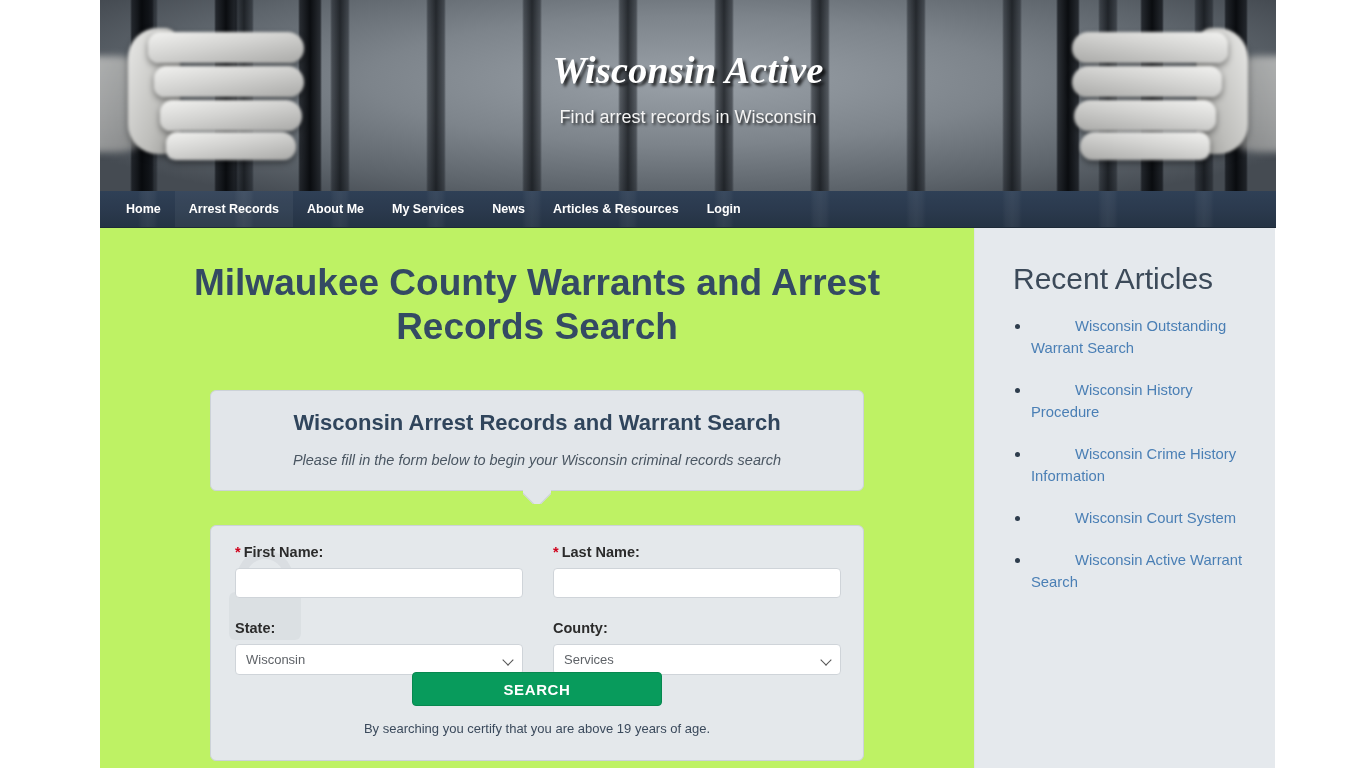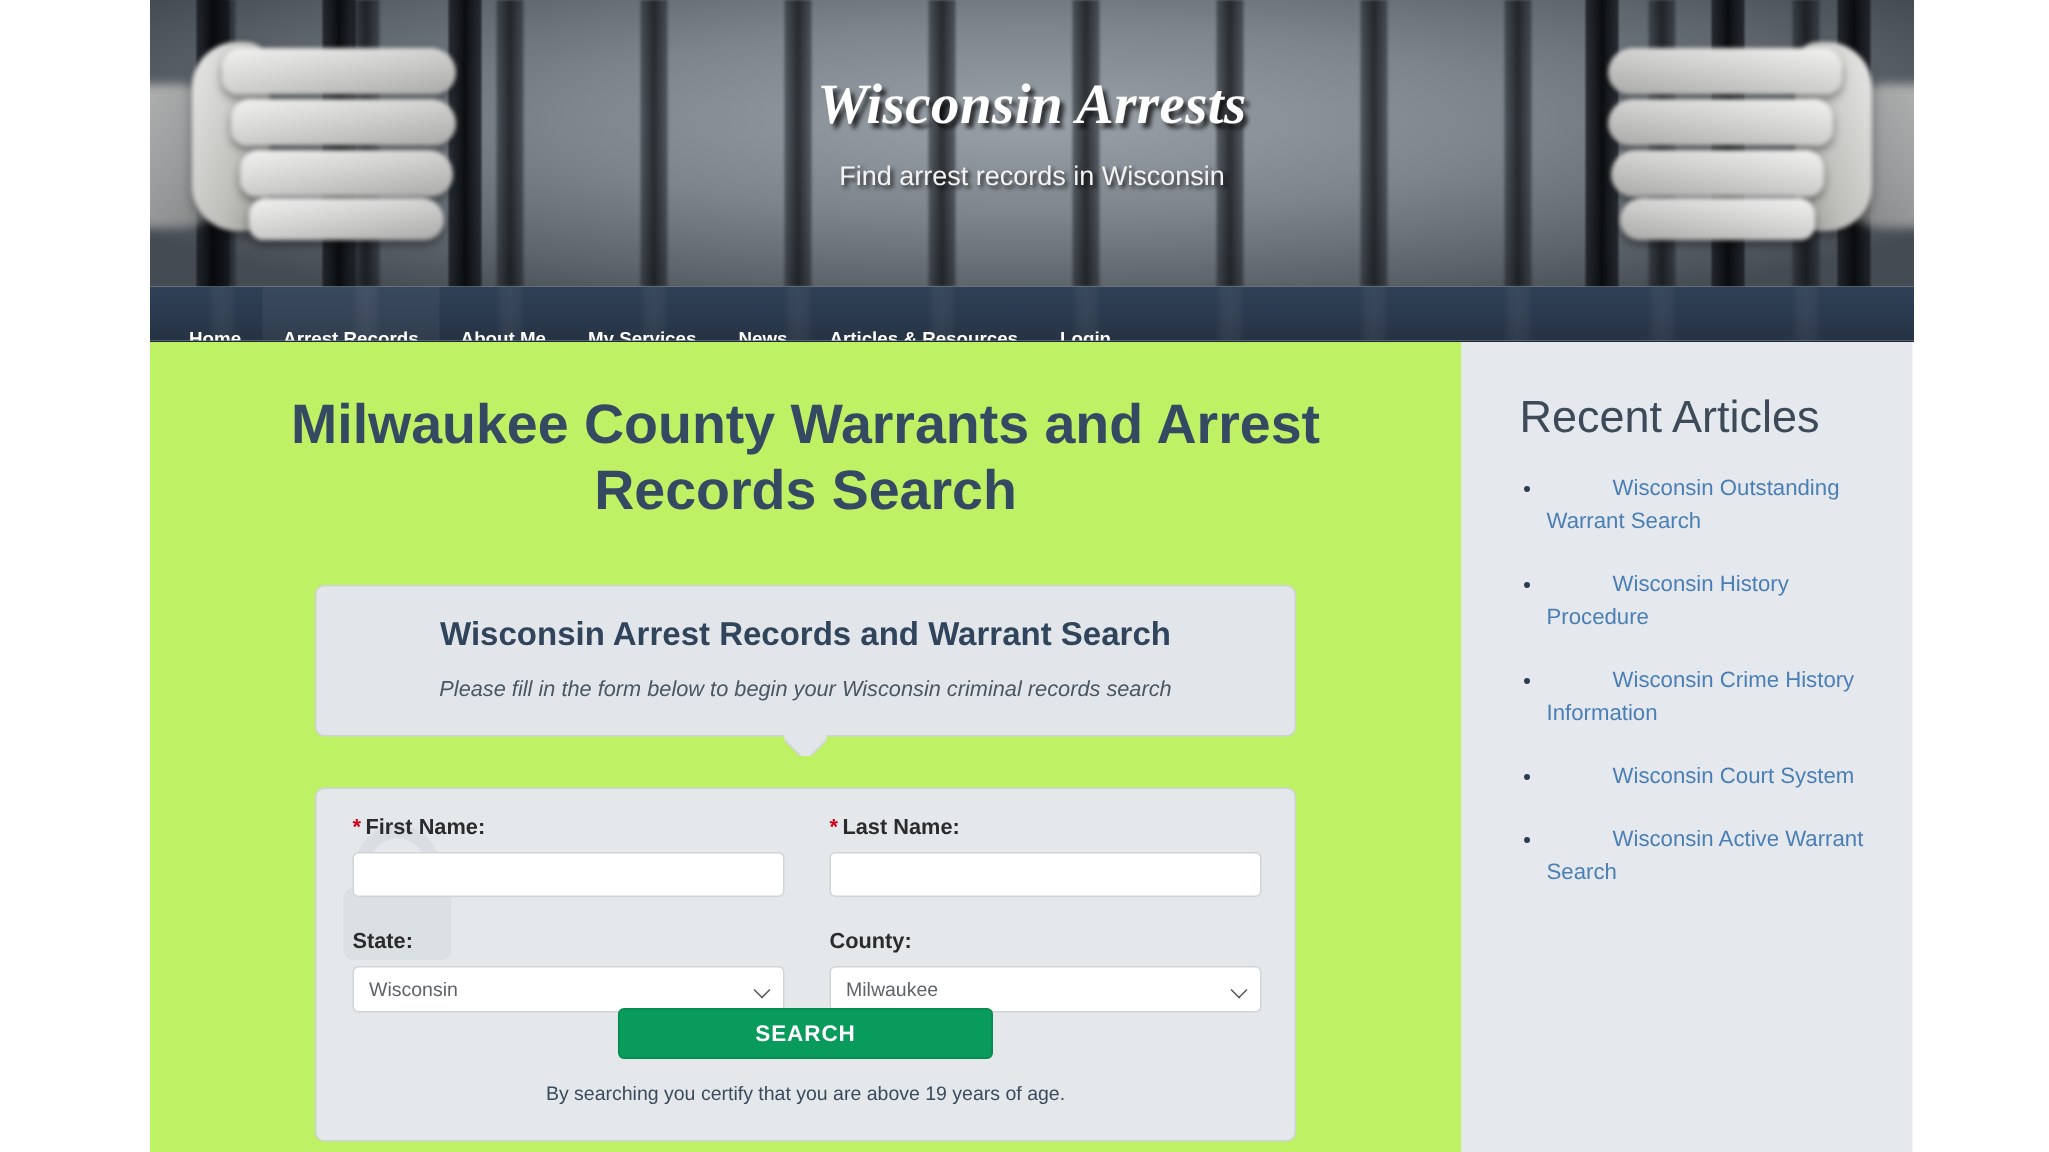--- a/index.html
+++ b/index.html
@@ -175,21 +175,21 @@
     height: 37px;
     margin: 0;
     padding: 0 0 0 12px;
     list-style: none;
     z-index: 2;
   }
   .nav-item {
     color: #ffffff;
     font-size: 12.5px;
     font-weight: bold;
-    padding: 17px 14px;
+    padding: 0 14px;
     height: 37px;
     line-height: 37px;
     white-space: nowrap;
     cursor: pointer;
   }
   .nav-item.active { background: rgba(255,255,255,0.05); }
 
   
   .body-row {
     position: relative;
@@ -444,21 +444,21 @@
       <div class="hand right">
         <div class="arm"></div>
         <div class="thumb"></div>
         <div class="knuckle k1"></div>
         <div class="knuckle k2"></div>
         <div class="knuckle k3"></div>
         <div class="knuckle k4"></div>
       </div>
 
       <div class="banner-text">
-        <h1 class="site-title">Wisconsin Arrests</h1>
+        <h1 class="site-title">Wisconsin Active</h1>
         <p class="site-tagline">Find arrest records in Wisconsin</p>
       </div>
     </div>
 
     <div class="navbar">
       <div class="nav-stripes"></div>
       <ul class="nav-list">
         <li class="nav-item">Home</li>
         <li class="nav-item active">Arrest Records</li>
         <li class="nav-item">About Me</li>
@@ -509,21 +509,21 @@
             <div class="form-field">
               <label class="field-label">State:</label>
               <div class="select-wrap">
                 <div class="select-box">Wisconsin</div>
                 <span class="caret"></span>
               </div>
             </div>
             <div class="form-field">
               <label class="field-label">County:</label>
               <div class="select-wrap">
-                <div class="select-box">Milwaukee</div>
+                <div class="select-box">Services</div>
                 <span class="caret"></span>
               </div>
             </div>
           </div>
 
           <div class="search-row">
             <button class="search-btn">SEARCH</button>
           </div>
 
           <p class="disclaimer">By searching you certify that you are above 19 years of age.</p>

